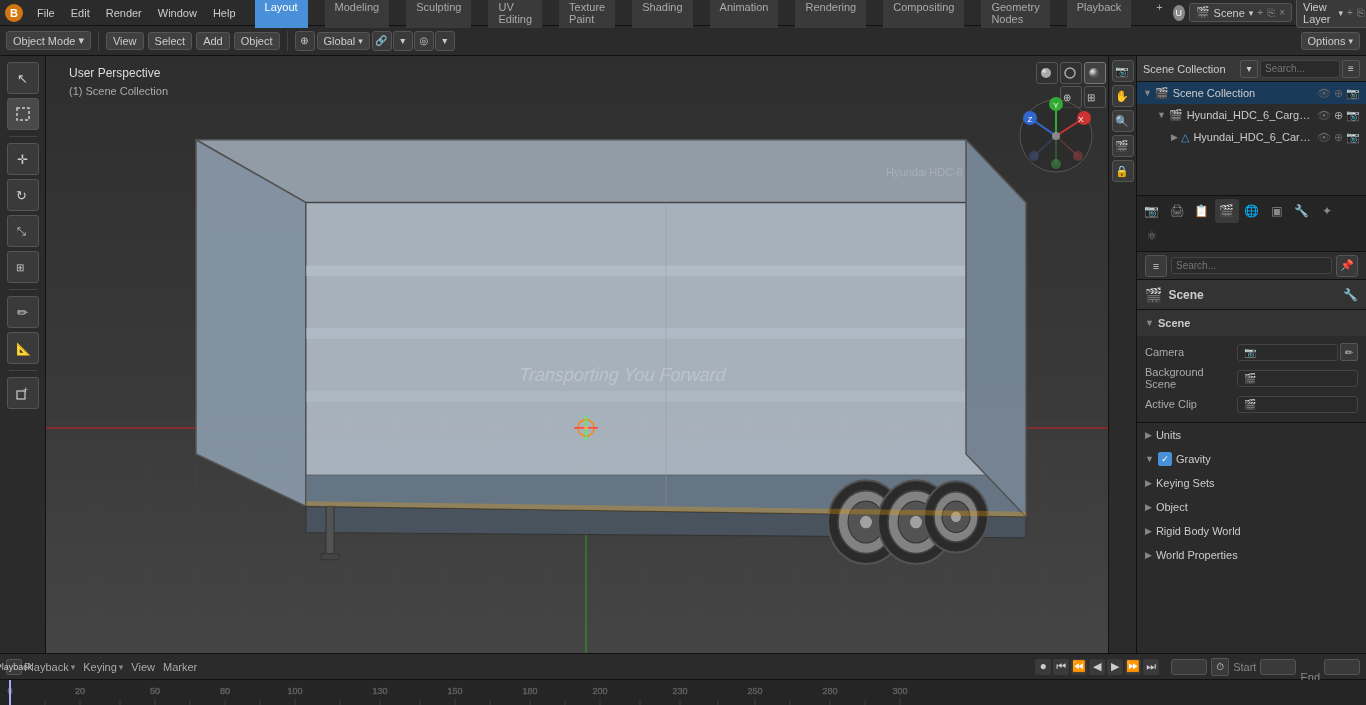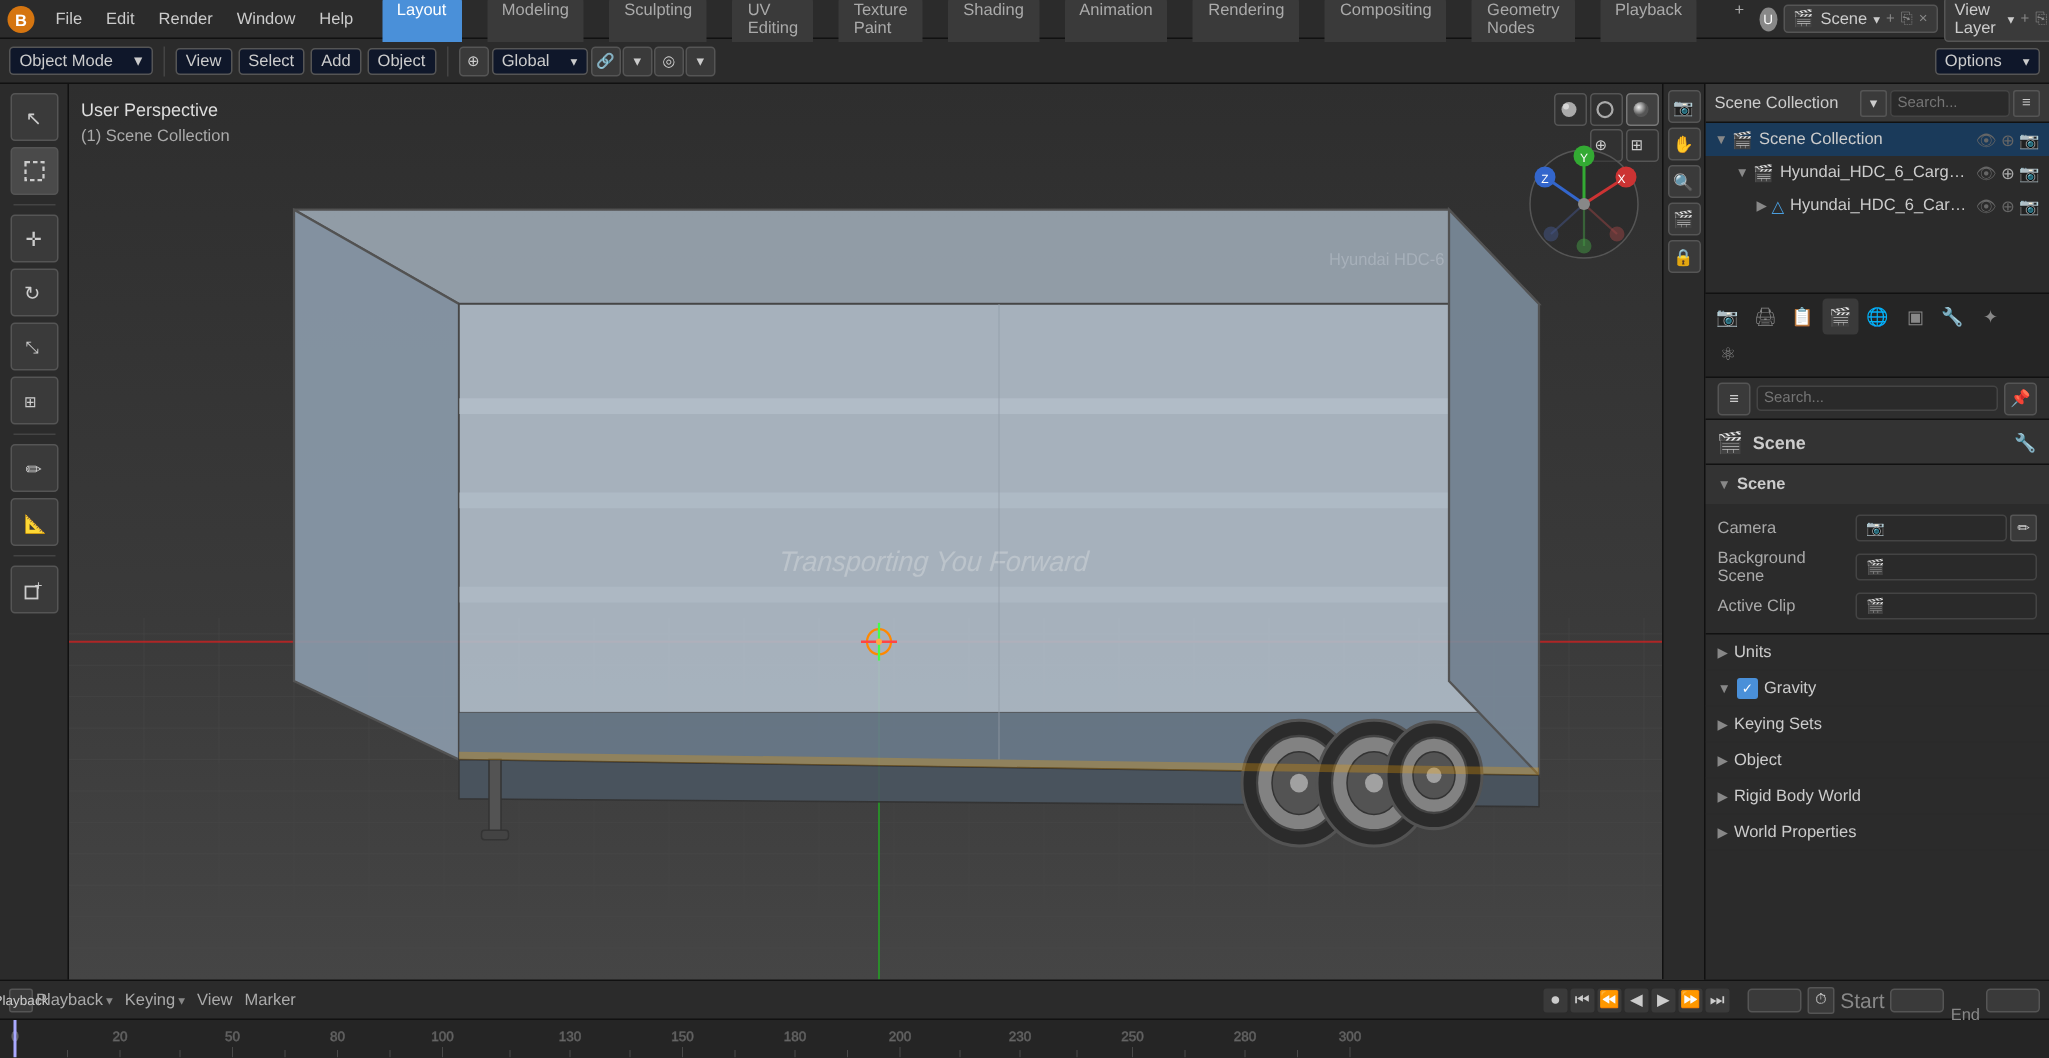--- a/index.html
+++ b/index.html
@@ -12,36 +12,36 @@
     .workspace-tabs { display: flex; gap: 17px; margin-left: 4px; }
     .workspace-tab { padding: 3px 10px; background: #3a3a3a; color: #aaa; border-radius: 3px 3px 0 0; cursor: pointer; font-size: 11px; }
     .workspace-tab.active { background: #4a90d9; color: #fff; }
     .workspace-tab-add { padding: 3px 8px; color: #aaa; cursor: pointer; }
     .top-right { margin-left: auto; display: flex; align-items: center; gap: 4px; }
     .scene-selector { background: #3a3a3a; border: 1px solid #555; color: #ccc; padding: 2px 6px; border-radius: 3px; font-size: 11px; display: flex; align-items: center; gap: 4px; }
     .view-layer-selector { background: #3a3a3a; border: 1px solid #555; color: #ccc; padding: 2px 6px; border-radius: 3px; font-size: 11px; display: flex; align-items: center; gap: 4px; }
 
     
     #toolbar-row { display: flex; align-items: center; height: 30px; background: #2b2b2b; border-bottom: 1px solid #111; padding: 0 6px; gap: 4px; }
-    .toolbar-btn { background: #0f172a; border: 1px solid #555; color: #ccc; padding: 2px 6px; border-radius: 3px; font-size: 11px; cursor: pointer; display: flex; align-items: center; gap: 14px; }
+    .toolbar-btn { background: #404040; border: 1px solid #555; color: #ccc; padding: 2px 6px; border-radius: 3px; font-size: 11px; cursor: pointer; display: flex; align-items: center; gap: 3px; }
     .toolbar-separator { width: 1px; height: 20px; background: #444; margin: 0 3px; }
 
     
     #main { display: flex; height: calc(705px - 26px - 30px - 26px - 26px); }
 
     
     #left-toolbar { width: 46px; background: #2b2b2b; border-right: 1px solid #111; display: flex; flex-direction: column; align-items: center; padding: 6px 0; gap: 4px; }
     .lt-btn { width: 32px; height: 32px; background: #3a3a3a; border: 1px solid #555; border-radius: 3px; display: flex; align-items: center; justify-content: center; cursor: pointer; color: #ccc; font-size: 14px; }
     .lt-separator { width: 28px; height: 1px; background: #444; margin: 2px 0; }
 
     
     #viewport { flex: 1; position: relative; background: #393939; overflow: hidden; }
 
     
-    .viewport-header { position: absolute; top: 8px; left: 8px; color: #aaa; font-size: 11px; line-height: 1.6; }
+    .viewport-header { position: absolute; top: 8px; left: 23px; color: #aaa; font-size: 11px; line-height: 1.6; }
     .viewport-header .view-name { font-size: 12px; color: #ddd; }
     .viewport-header .collection-name { font-size: 11px; color: #aaa; }
 
     
     #right-panel { width: 230px; background: #2b2b2b; border-left: 1px solid #111; display: flex; flex-direction: column; }
     
     
     #outliner { height: 140px; border-bottom: 1px solid #111; overflow: hidden; }
     .outliner-header { display: flex; align-items: center; height: 26px; background: #383838; padding: 0 6px; gap: 4px; border-bottom: 1px solid #111; }
     .outliner-item { display: flex; align-items: center; height: 22px; padding: 0 6px; cursor: pointer; }
@@ -572,21 +572,21 @@
       <div style="width:16px;height:16px;background:#3a3a3a;border-radius:2px;display:flex;align-items:center;justify-content:center;cursor:pointer;font-size:11px;">⏪</div>
       <div style="width:16px;height:16px;background:#3a3a3a;border-radius:2px;display:flex;align-items:center;justify-content:center;cursor:pointer;font-size:11px;">◀</div>
       <div style="width:16px;height:16px;background:#3a3a3a;border-radius:2px;display:flex;align-items:center;justify-content:center;cursor:pointer;font-size:11px;">▶</div>
       <div style="width:16px;height:16px;background:#3a3a3a;border-radius:2px;display:flex;align-items:center;justify-content:center;cursor:pointer;font-size:11px;">⏩</div>
       <div style="width:16px;height:16px;background:#3a3a3a;border-radius:2px;display:flex;align-items:center;justify-content:center;cursor:pointer;font-size:11px;">⏭</div>
     </div>
 
     <div style="display:flex;align-items:center;gap:4px;margin-left:8px;">
       <input type="text" style="background: rgb(58, 58, 58); border: 1px solid rgb(85, 85, 85); color: rgb(204, 204, 204); width: 36px; text-align: center; font-size: 11px; padding: 1px 2px; border-radius: 3px;">
       <div style="width:18px;height:18px;background:#3a3a3a;border:1px solid #555;border-radius:2px;display:flex;align-items:center;justify-content:center;cursor:pointer;font-size:10px;">⏱</div>
-      <span style="font-size:14px;color:#888;">Start</span>
+      <span style="font-size:11px;color:#888;">Start</span>
       <input type="text" style="background: rgb(58, 58, 58); border: 1px solid rgb(85, 85, 85); color: rgb(204, 204, 204); width: 36px; text-align: center; font-size: 11px; padding: 1px 2px; border-radius: 3px;">
       <span style="font-size:11px;color:#888;margin-top:21px;">End</span>
       <input type="text" style="background: rgb(58, 58, 58); border: 1px solid rgb(85, 85, 85); color: rgb(204, 204, 204); width: 36px; text-align: center; font-size: 11px; padding: 1px 2px; border-radius: 3px;">
     </div>
   </div>
 
   <div style="flex:1;background:#252525;position:relative;overflow:hidden;">
     <div style="position:absolute;top:0;left:0;right:0;height:100%;overflow:hidden;">
       <svg width="100%" height="26" viewBox="0 0 1366 26" preserveAspectRatio="none">
 

